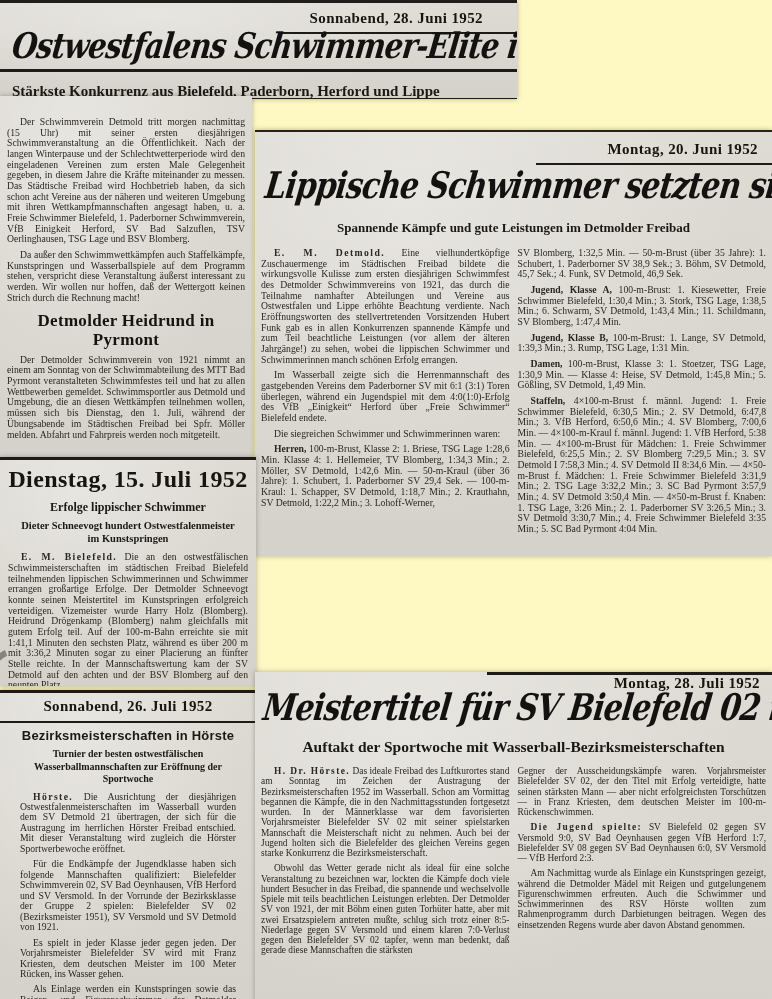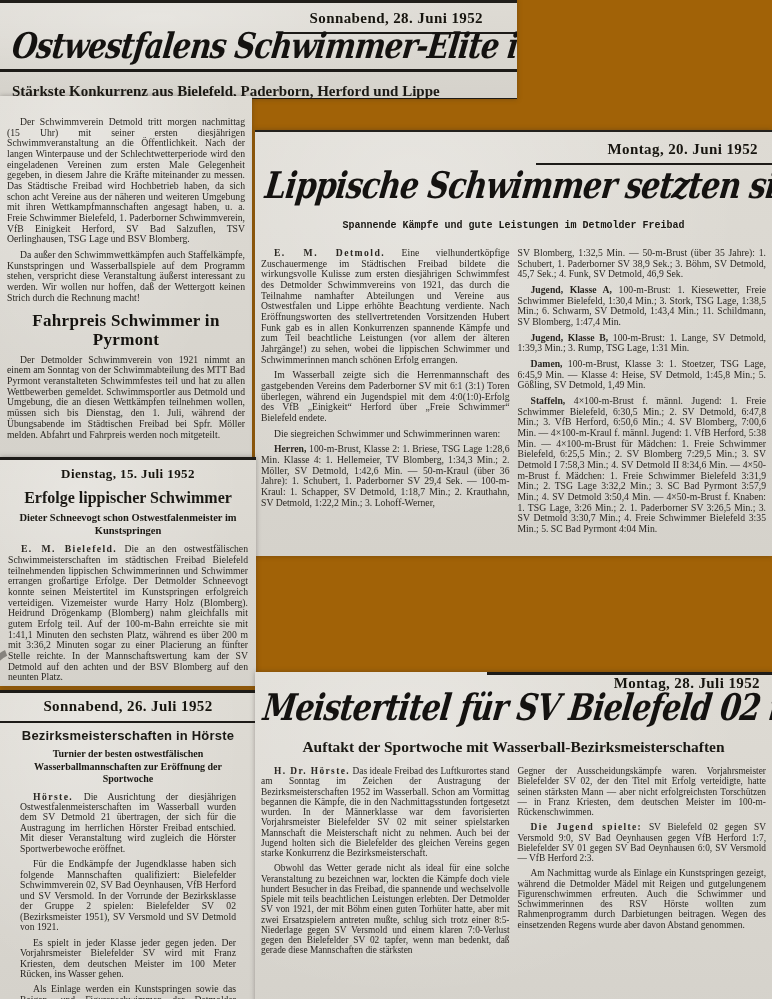--- a/index.html
+++ b/index.html
@@ -1,17 +1,17 @@
 <!DOCTYPE html>
 <html lang="de"><head>
 <meta charset="utf-8">
 <style>
   html,body{margin:0;padding:0;}
   body{background:#b3b1ac;font-family:"Liberation Serif",serif;}
-  .page{position:relative;width:772px;height:999px;margin:0 auto;background:#a16207;overflow:hidden;color:#24221e;}
+  .page{position:relative;width:772px;height:999px;margin:0 auto;background:#fef9c3;overflow:hidden;color:#24221e;}
   .clip{position:absolute;overflow:hidden;background:
     radial-gradient(ellipse at 30% 15%,rgba(255,255,255,.30),transparent 65%),
     linear-gradient(180deg,#dedbd4,#d5d2cb);
     box-shadow:0 0 5px rgba(40,38,34,.35);}
   .rule{position:absolute;background:#1d1b18;}
   .date{font-weight:bold;font-size:15px;letter-spacing:.4px;white-space:nowrap;color:#17150f;}
   .script{font-family:"DejaVu Serif",serif;font-style:italic;font-weight:700;white-space:nowrap;
     letter-spacing:-1px;color:#141210;transform:skewX(-7deg) scaleY(1.22);transform-origin:left bottom;}
   .deck{font-weight:bold;color:#1b1914;margin:0;}
   .body-text{font-size:9.7px;line-height:1.1;text-align:justify;color:#2a2722;hyphens:auto;-webkit-hyphens:auto;}
@@ -54,50 +54,50 @@
     <div class="rule" style="right:0;top:29px;width:238px;height:2px;"></div>
     <div class="script" style="position:absolute;left:10px;top:30px;font-size:29px;">Ostwestfalens Schwimmer-Elite in Detmold</div>
     <div class="rule" style="left:0;top:66px;width:517px;height:2.5px;"></div>
     <div class="deck" style="position:absolute;left:12px;top:80px;font-size:15px;">Stärkste Konkurrenz aus Bielefeld, Paderborn, Herford und Lippe</div>
     <div class="rule" style="left:0;bottom:0;width:517px;height:1.5px;"></div>
   </section>
 
   <section class="clip body-text" id="clipA-body">
     <p><b class="lead"></b><span>Der Schwimmverein Detmold tritt morgen nachmittag (15 Uhr) mit seiner ersten diesjährigen Schwimmveranstaltung an die Öffentlichkeit. Nach der langen Winterpause und der Schlechtwetterperiode wird den eingeladenen Vereinen zum ersten Male Gelegenheit gegeben, in diesem Jahre die Kräfte miteinander zu messen. Das Städtische Freibad wird Hochbetrieb haben, da sich schon acht Vereine aus der näheren und weiteren Umgebung mit ihren Wettkampfmannschaften angesagt haben, u. a. Freie Schwimmer Bielefeld, 1. Paderborner Schwimmverein, VfB Einigkeit Herford, SV Bad Salzuflen, TSV Oerlinghausen, TSG Lage und BSV Blomberg.</span></p>
     <p><b class="lead"></b><span>Da außer den Schwimmwettkämpfen auch Staffelkämpfe, Kunstspringen und Wasserballspiele auf dem Programm stehen, verspricht diese Veranstaltung äußerst interessant zu werden. Wir wollen nur hoffen, daß der Wettergott keinen Strich durch die Rechnung macht!</span></p>
-    <h3 class="subhead">Fahrpreis Schwimmer in Pyrmont</h3>
+    <h3 class="subhead">Detmolder Heidrund in Pyrmont</h3>
     <p><b class="lead"></b><span>Der Detmolder Schwimmverein von 1921 nimmt an einem am Sonntag von der Schwimmabteilung des MTT Bad Pyrmont veranstalteten Schwimmfestes teil und hat zu allen Wettbewerben gemeldet. Schwimmsportler aus Detmold und Umgebung, die an diesen Wettkämpfen teilnehmen wollen, müssen sich bis Dienstag, den 1. Juli, während der Übungsabende im Städtischen Freibad bei Spfr. Möller melden. Abfahrt und Fahrpreis werden noch mitgeteilt.</span></p>
   </section>
 
   <section class="clip" id="clipB">
     <span class="date">Montag, 20. Juni 1952</span>
     <div class="rule" style="right:0;top:31px;width:236px;height:1.5px;"></div>
     <div class="script" style="position:absolute;left:8px;top:40px;font-size:30px;">Lippische Schwimmer setzten sich durch</div>
-    <div class="deck center" style="position:absolute;left:0;top:88px;width:100%;font-size:10px;font-family:Liberation Mono, monospace;">Spannende Kämpfe und gute Leistungen im Detmolder Freibad</div>
+    <div class="deck center" style="position:absolute;left:0;top:88px;width:100%;font-size:13px;">Spannende Kämpfe und gute Leistungen im Detmolder Freibad</div>
     <div class="cols body-text">
       <div class="col">
         <p><b class="lead lsp">E. M. Detmold.</b> <span>Eine vielhundertköpfige Zuschauermenge im Städtischen Freibad bildete die wirkungsvolle Kulisse zum ersten diesjährigen Schwimmfest des Detmolder Schwimmvereins von 1921, das durch die Teilnahme namhafter Abteilungen und Vereine aus Ostwestfalen und Lippe erhöhte Beachtung verdiente. Nach Eröffnungsworten des stellvertretenden Vorsitzenden Hubert Funk gab es in allen Konkurrenzen spannende Kämpfe und zum Teil beachtliche Leistungen (vor allem der älteren Jahrgänge!) zu sehen, wobei die lippischen Schwimmer und Schwimmerinnen manch schönen Erfolg errangen.</span></p>
         <p><b class="lead"></b><span>Im Wasserball zeigte sich die Herrenmannschaft des gastgebenden Vereins dem Paderborner SV mit 6:1 (3:1) Toren überlegen, während ein Jugendspiel mit dem 4:0(1:0)-Erfolg des VfB „Einigkeit“ Herford über „Freie Schwimmer“ Bielefeld endete.</span></p>
         <p><b class="lead"></b><span>Die siegreichen Schwimmer und Schwimmerinnen waren:</span></p>
         <p><b class="lead">Herren,</b> <span>100-m-Brust, Klasse 2: 1. Briese, TSG Lage 1:28,6 Min. Klasse 4: 1. Hellemeier, TV Blomberg, 1:34,3 Min.; 2. Möller, SV Detmold, 1:42,6 Min. — 50-m-Kraul (über 36 Jahre): 1. Schubert, 1. Paderborner SV 29,4 Sek. — 100-m-Kraul: 1. Schapper, SV Detmold, 1:18,7 Min.; 2. Krauthahn, SV Detmold, 1:22,2 Min.; 3. Lohoff-Werner,</span></p>
       </div>
       <div class="col">
         <p class="noindent"><b class="lead"></b><span>SV Blomberg, 1:32,5 Min. — 50-m-Brust (über 35 Jahre): 1. Schubert, 1. Paderborner SV 38,9 Sek.; 3. Böhm, SV Detmold, 45,7 Sek.; 4. Funk, SV Detmold, 46,9 Sek.</span></p>
         <p><b class="lead">Jugend, Klasse A,</b> <span>100-m-Brust: 1. Kiesewetter, Freie Schwimmer Bielefeld, 1:30,4 Min.; 3. Stork, TSG Lage, 1:38,5 Min.; 6. Schwarm, SV Detmold, 1:43,4 Min.; 11. Schildmann, SV Blomberg, 1:47,4 Min.</span></p>
         <p><b class="lead">Jugend, Klasse B,</b> <span>100-m-Brust: 1. Lange, SV Detmold, 1:39,3 Min.; 3. Rump, TSG Lage, 1:31 Min.</span></p>
-        <p><b class="lead">Damen,</b> <span>100-m-Brust, Klasse 3: 1. Stoetzer, TSG Lage, 6:45,9 Min. — Klasse 4: Heise, SV Detmold, 1:45,8 Min.; 5. Gößling, SV Detmold, 1,49 Min.</span></p>
+        <p><b class="lead">Damen,</b> <span>100-m-Brust, Klasse 3: 1. Stoetzer, TSG Lage, 1:30,9 Min. — Klasse 4: Heise, SV Detmold, 1:45,8 Min.; 5. Gößling, SV Detmold, 1,49 Min.</span></p>
         <p><b class="lead">Staffeln,</b> <span>4×100-m-Brust f. männl. Jugend: 1. Freie Schwimmer Bielefeld, 6:30,5 Min.; 2. SV Detmold, 6:47,8 Min.; 3. VfB Herford, 6:50,6 Min.; 4. SV Blomberg, 7:00,6 Min. — 4×100-m-Kraul f. männl. Jugend: 1. VfB Herford, 5:38 Min. — 4×100-m-Brust für Mädchen: 1. Freie Schwimmer Bielefeld, 6:25,5 Min.; 2. SV Blomberg 7:29,5 Min.; 3. SV Detmold I 7:58,3 Min.; 4. SV Detmold II 8:34,6 Min. — 4×50-m-Brust f. Mädchen: 1. Freie Schwimmer Bielefeld 3:31,9 Min.; 2. TSG Lage 3:32,2 Min.; 3. SC Bad Pyrmont 3:57,9 Min.; 4. SV Detmold 3:50,4 Min. — 4×50-m-Brust f. Knaben: 1. TSG Lage, 3:26 Min.; 2. 1. Paderborner SV 3:26,5 Min.; 3. SV Detmold 3:30,7 Min.; 4. Freie Schwimmer Bielefeld 3:35 Min.; 5. SC Bad Pyrmont 4:04 Min.</span></p>
       </div>
     </div>
   </section>
 
   <section class="clip" id="clipC" style="padding:6px 8px;box-sizing:border-box;">
-    <div class="date center" style="font-size:13px;display:block;text-align:center;">Dienstag, 15. Juli 1952</div>
-    <div class="deck center" style="font-size:16px;margin-top:7px;">Erfolge lippischer Schwimmer</div>
-    <div class="deck center" style="font-size:10.5px;margin:5px 10px 7px 10px;line-height:1.2;">Dieter Schneevogt schon Ostwestfalenmeister im Kunstspringen</div>
+    <div class="date center" style="font-size:24px;display:block;text-align:center;">Dienstag, 15. Juli 1952</div>
+    <div class="deck center" style="font-size:12px;margin-top:7px;">Erfolge lippischer Schwimmer</div>
+    <div class="deck center" style="font-size:10.5px;margin:5px 10px 7px 10px;line-height:1.2;">Dieter Schneevogt hundert Ostwestfalenmeister im Kunstspringen</div>
     <div class="body-text">
       <p><b class="lead lsp">E. M. Bielefeld.</b> <span>Die an den ostwestfälischen Schwimmeisterschaften im städtischen Freibad Bielefeld teilnehmenden lippischen Schwimmerinnen und Schwimmer errangen großartige Erfolge. Der Detmolder Schneevogt konnte seinen Meistertitel im Kunstspringen erfolgreich verteidigen. Vizemeister wurde Harry Holz (Blomberg). Heidrund Drögenkamp (Blomberg) nahm gleichfalls mit gutem Erfolg teil. Auf der 100-m-Bahn erreichte sie mit 1:41,1 Minuten den sechsten Platz, während es über 200 m mit 3:36,2 Minuten sogar zu einer Placierung an fünfter Stelle reichte. In der Mannschaftswertung kam der SV Detmold auf den achten und der BSV Blomberg auf den neunten Platz.</span></p>
     </div>
   </section>
 
   <div class="ink-mark"></div>
 
   <section class="clip" id="clipD" style="padding:5px 20px;box-sizing:border-box;">
     <div class="date center" style="display:block;text-align:center;">Sonnabend, 26. Juli 1952</div>
     <div class="rule" style="left:0;top:28px;width:256px;height:1.5px;"></div>
@@ -116,19 +116,19 @@
     <span class="date">Montag, 28. Juli 1952</span>
     <div class="script" style="position:absolute;left:6px;top:22px;font-size:30px;">Meistertitel für SV Bielefeld 02 in Hörste</div>
     <div class="deck center" style="position:absolute;left:0;top:66px;width:100%;font-size:15.5px;">Auftakt der Sportwoche mit Wasserball-Bezirksmeisterschaften</div>
     <div class="cols body-text">
       <div class="col">
         <p><b class="lead lsp">H. Dr. Hörste.</b> <span>Das ideale Freibad des Luftkurortes stand am Sonntag im Zeichen der Austragung der Bezirksmeisterschaften 1952 im Wasserball. Schon am Vormittag begannen die Kämpfe, die in den Nachmittagsstunden fortgesetzt wurden. In der Männerklasse war dem favorisierten Vorjahrsmeister Bielefelder SV 02 mit seiner spielstarken Mannschaft die Meisterschaft nicht zu nehmen. Auch bei der Jugend holten sich die Bielefelder des gleichen Vereins gegen starke Konkurrenz die Bezirksmeisterschaft.</span></p>
         <p><b class="lead"></b><span>Obwohl das Wetter gerade nicht als ideal für eine solche Veranstaltung zu bezeichnen war, lockten die Kämpfe doch viele hundert Besucher in das Freibad, die spannende und wechselvolle Spiele mit teils beachtlichen Leistungen erlebten. Der Detmolder SV von 1921, der mit Böhm einen guten Torhüter hatte, aber mit zwei Ersatzspielern antreten mußte, schlug sich trotz einer 8:5-Niederlage gegen SV Versmold und einem klaren 7:0-Verlust gegen den Bielefelder SV 02 tapfer, wenn man bedenkt, daß gerade diese Mannschaften die stärksten</span></p>
       </div>
       <div class="col">
         <p class="noindent"><b class="lead"></b><span>Gegner der Ausscheidungskämpfe waren. Vorjahrsmeister Bielefelder SV 02, der den Titel mit Erfolg verteidigte, hatte seinen stärksten Mann — aber nicht erfolgreichsten Torschützen — in Franz Kriesten, dem deutschen Meister im 100-m-Rückenschwimmen.</span></p>
-        <p><b class="lead lsp">Die Jugend spielte:</b> <span>SV Bielefeld 02 gegen SV Versmold 9:0, SV Bad Oeynhausen gegen VfB Herford 1:7, Bielefelder SV 01 gegen SV Bad Oeynhausen 6:0, SV Versmold — VfB Herford 2:3.</span></p>
+        <p><b class="lead lsp">Die Jugend spielte:</b> <span>SV Bielefeld 02 gegen SV Versmold 9:0, SV Bad Oeynhausen gegen VfB Herford 1:7, Bielefelder SV 08 gegen SV Bad Oeynhausen 6:0, SV Versmold — VfB Herford 2:3.</span></p>
         <p><b class="lead"></b><span>Am Nachmittag wurde als Einlage ein Kunstspringen gezeigt, während die Detmolder Mädel mit Reigen und gutgelungenem Figurenschwimmen erfreuten. Auch die Schwimmer und Schwimmerinnen des RSV Hörste wollten zum Rahmenprogramm durch Darbietungen beitragen. Wegen des einsetzenden Regens wurde aber davon Abstand genommen.</span></p>
       </div>
     </div>
   </section>
 
 </div>
 
 </body></html>

